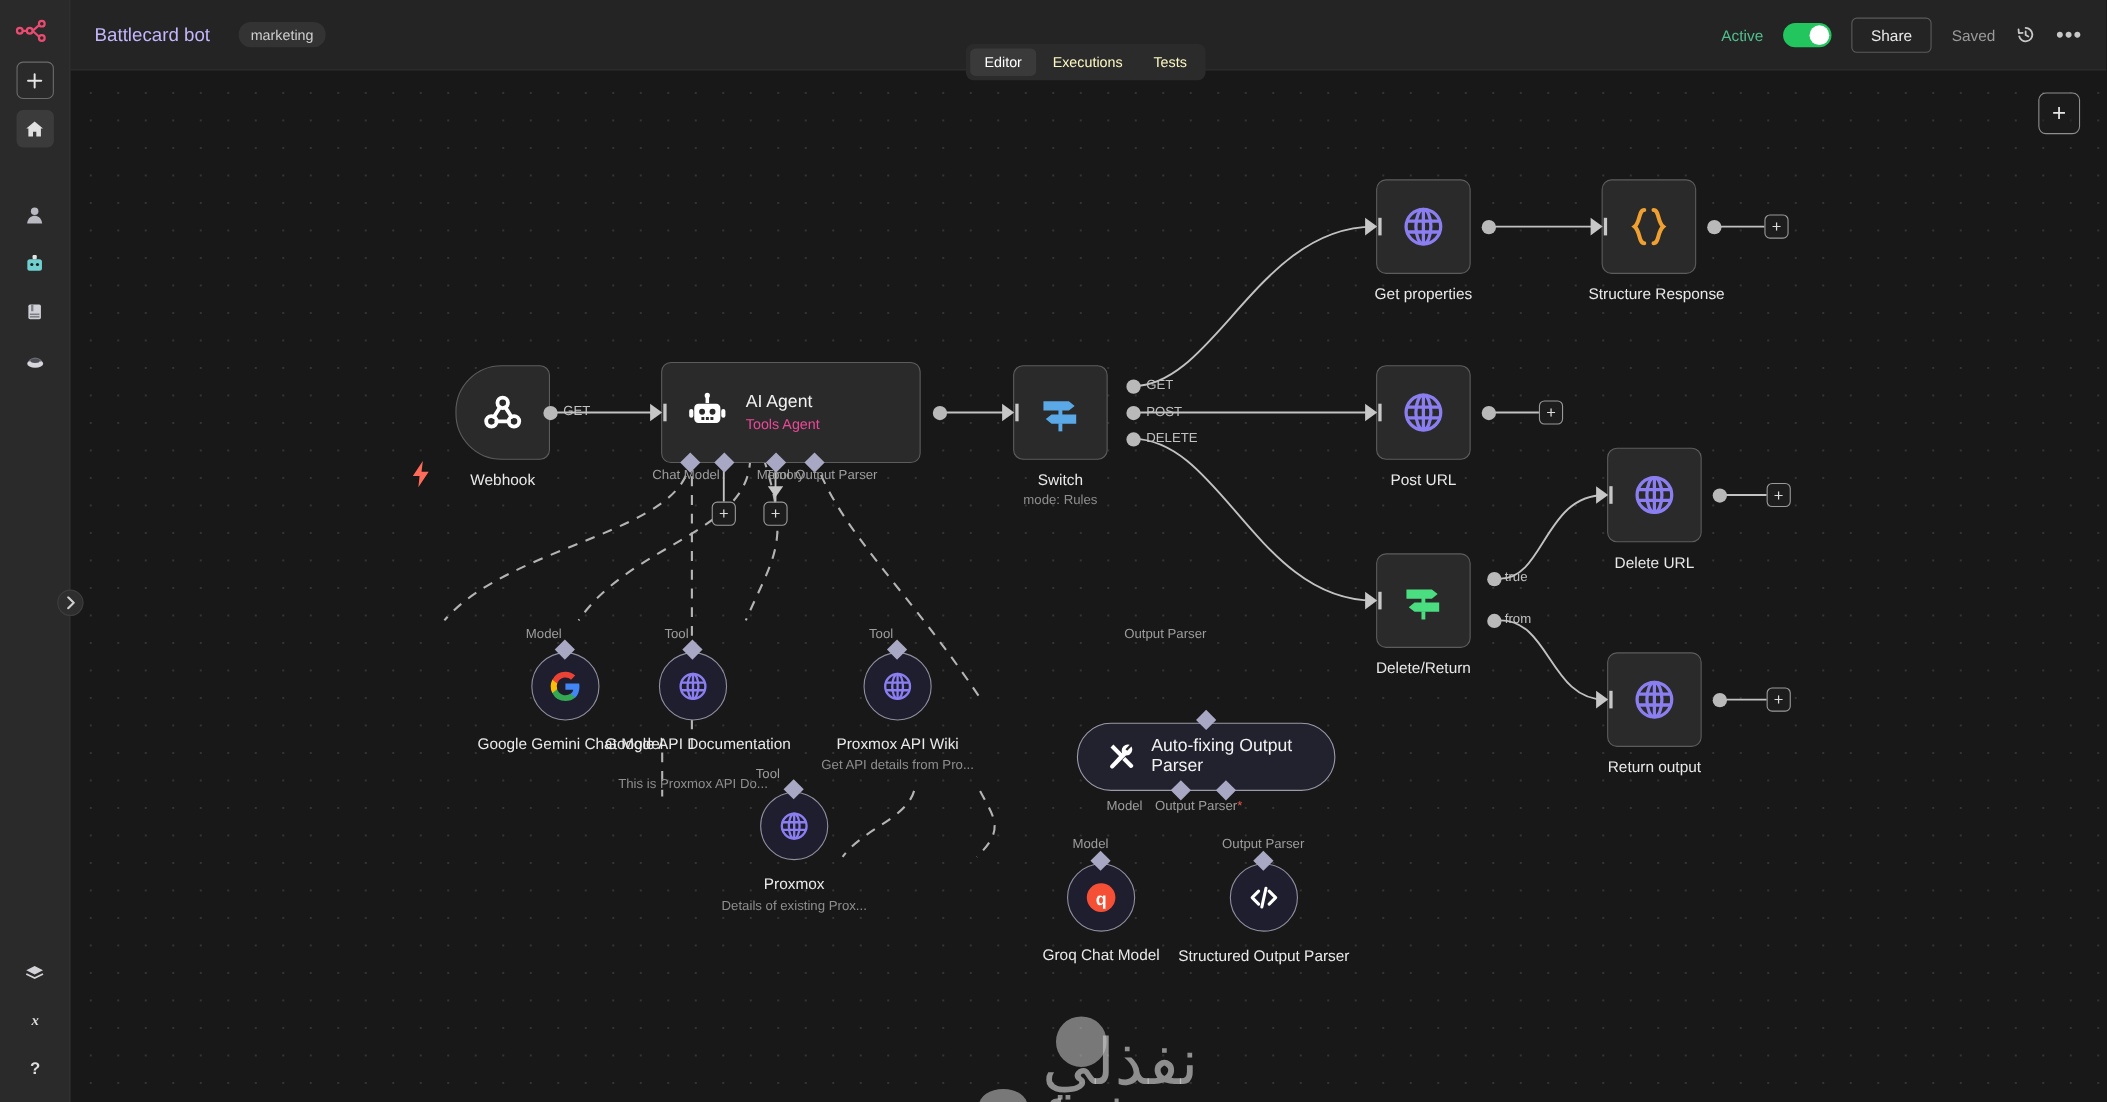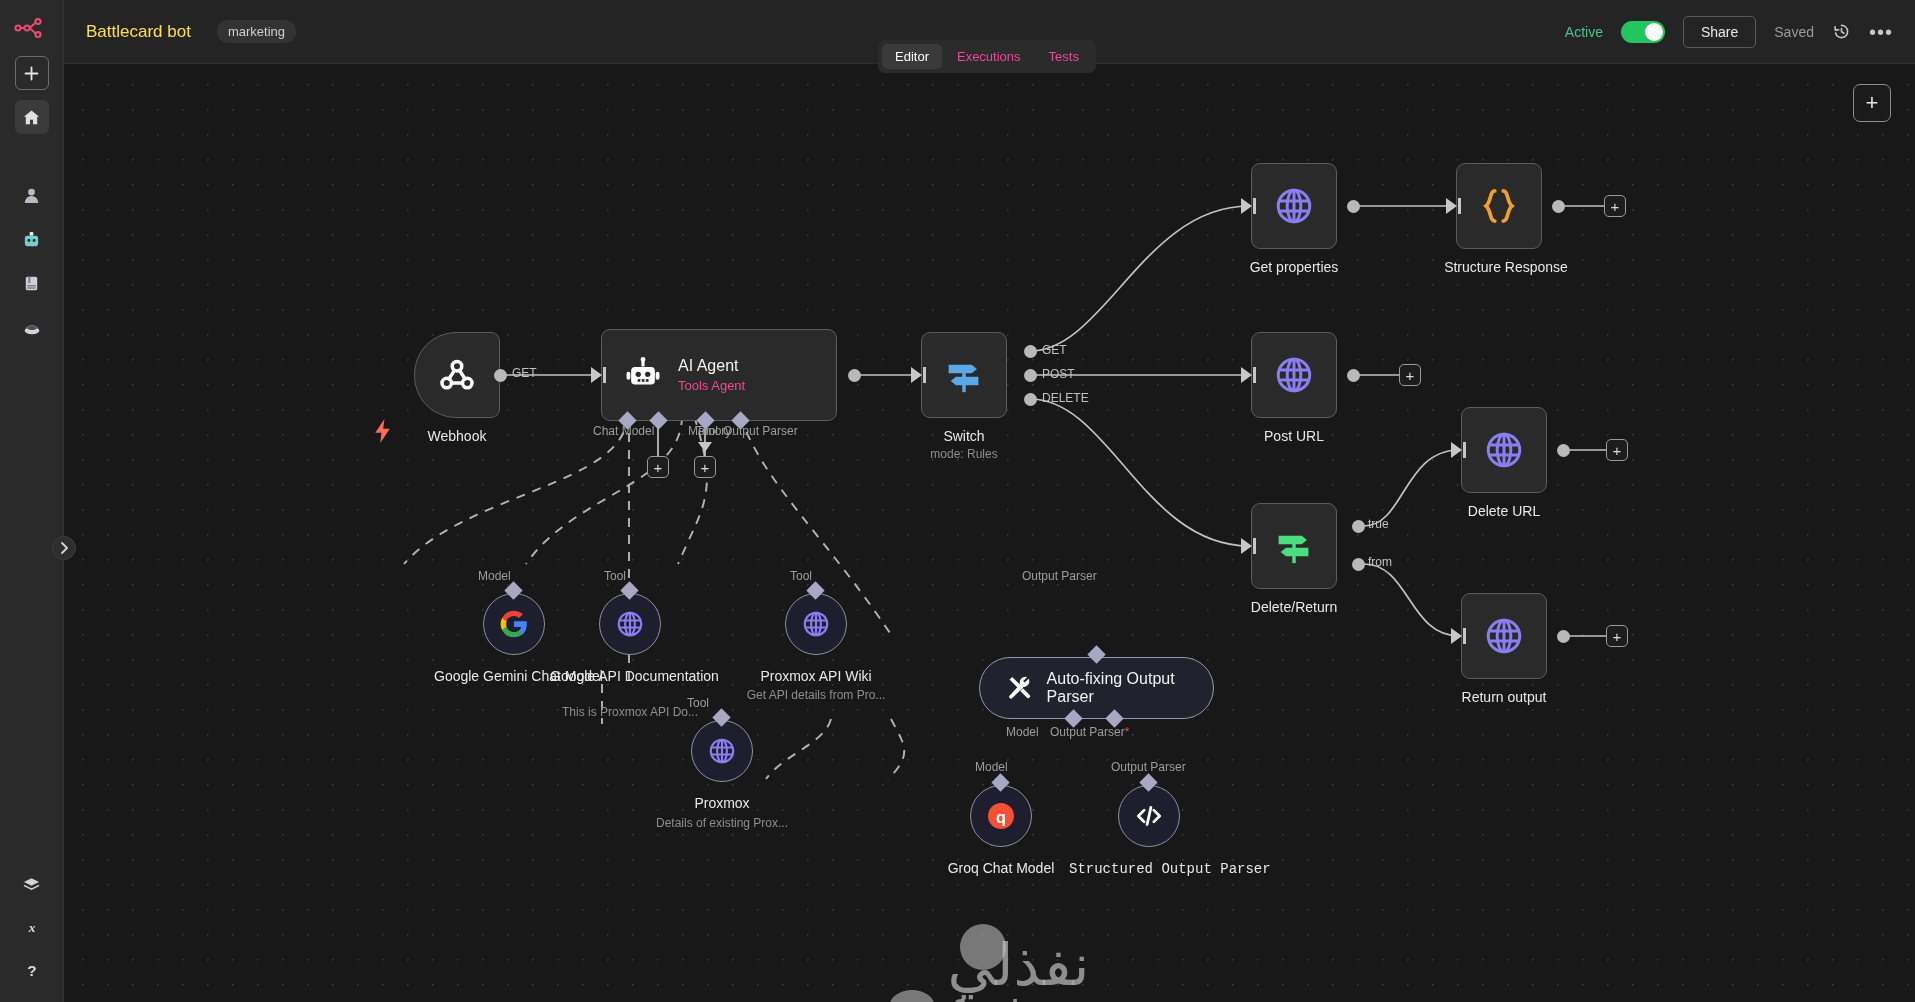--- a/index.html
+++ b/index.html
@@ -42,21 +42,21 @@
     color: #c9c9c9; font-size: 12px; cursor: pointer; z-index: 31;
   }
 
   
   #topbar {
     position: absolute; left: 64px; top: 0; right: 0; height: 64px;
     background: #242424; border-bottom: 1px solid #2f2f2f;
     display: flex; align-items: center; padding: 0 22px;
     z-index: 25;
   }
-  #wf-title { font-size: 17px; color: #fde047; font-weight: 400; }
+  #wf-title { font-size: 17px; color: #c4b5fd; font-weight: 400; }
   #wf-tag {
     margin-left: 26px; font-size: 13px; color: #cfcfcf;
     background: #333333; border-radius: 11px; padding: 4px 11px;
   }
   #topbar-right { margin-left: auto; display: flex; align-items: center; gap: 18px; }
   #active-label { font-size: 14px; color: #4fc08d; }
   .toggle {
     width: 44px; height: 22px; border-radius: 11px; position: relative;
     cursor: pointer;
   }
@@ -73,21 +73,21 @@
   .icon-btn { color: #c8c8c8; cursor: pointer; display:flex; align-items:center; }
   #dots-btn { font-size: 20px; letter-spacing: 1px; color: #c8c8c8; cursor: pointer; line-height: 10px;}
 
   
   #tabs {
     position: absolute; left: 878px; top: 40px;
     background: #2b2b2b; border-radius: 7px; padding: 4px;
     display: flex; gap: 2px; z-index: 28;
   }
   .tab {
-    font-size: 13px; color: #ec4899; padding: 5px 13px; border-radius: 5px;
+    font-size: 13px; color: #fef9c3; padding: 5px 13px; border-radius: 5px;
     cursor: pointer; white-space: nowrap;
   }
   .tab.active { background: #3a3a3a; color: #ffffff; }
 
   
   #canvas {
     position: absolute; left: 64px; top: 64px; right: 0; bottom: 0;
     background-color: #181818;
     background-image: radial-gradient(#343434 1px, transparent 1px);
     background-size: 25px 25px;
@@ -627,21 +627,21 @@
     <div class="diamond" style="left:1078px; top:712px;"></div>
     <div class="subnode" style="left:1054px; top:721px;">
       <svg width="32" height="32" viewBox="0 0 24 24">
         <g fill="none" stroke="#ffffff" stroke-width="2.1" stroke-linecap="round" stroke-linejoin="round">
           <path d="M8.4 7.6 L4 12 L8.4 16.4"></path>
           <path d="M15.6 7.6 L20 12 L15.6 16.4"></path>
           <path d="M13.4 5.6 L10.6 18.4"></path>
         </g>
       </svg>
     </div>
-    <div class="node-label" style="left:1005px; top:796px; width:160px; line-height:1.3;font-family:Liberation Mono, monospace;">Structured Output Parser</div>
+    <div class="node-label" style="left:1005px; top:796px; width:160px; line-height:1.3;">Structured Output Parser</div>
 
     <div id="canvas-add">+</div>
 
     <div id="watermark">
       <div class="wm-blob" style="left:-10px; top:54px; width:44px; height:30px;"></div>
       <div class="wm-blob" style="left:60px; top:-12px; width:46px; height:46px;"></div>
       <div id="wm-ar">نفذلي</div>
       <div id="wm-en">nafezly.com</div>
     </div>
 

